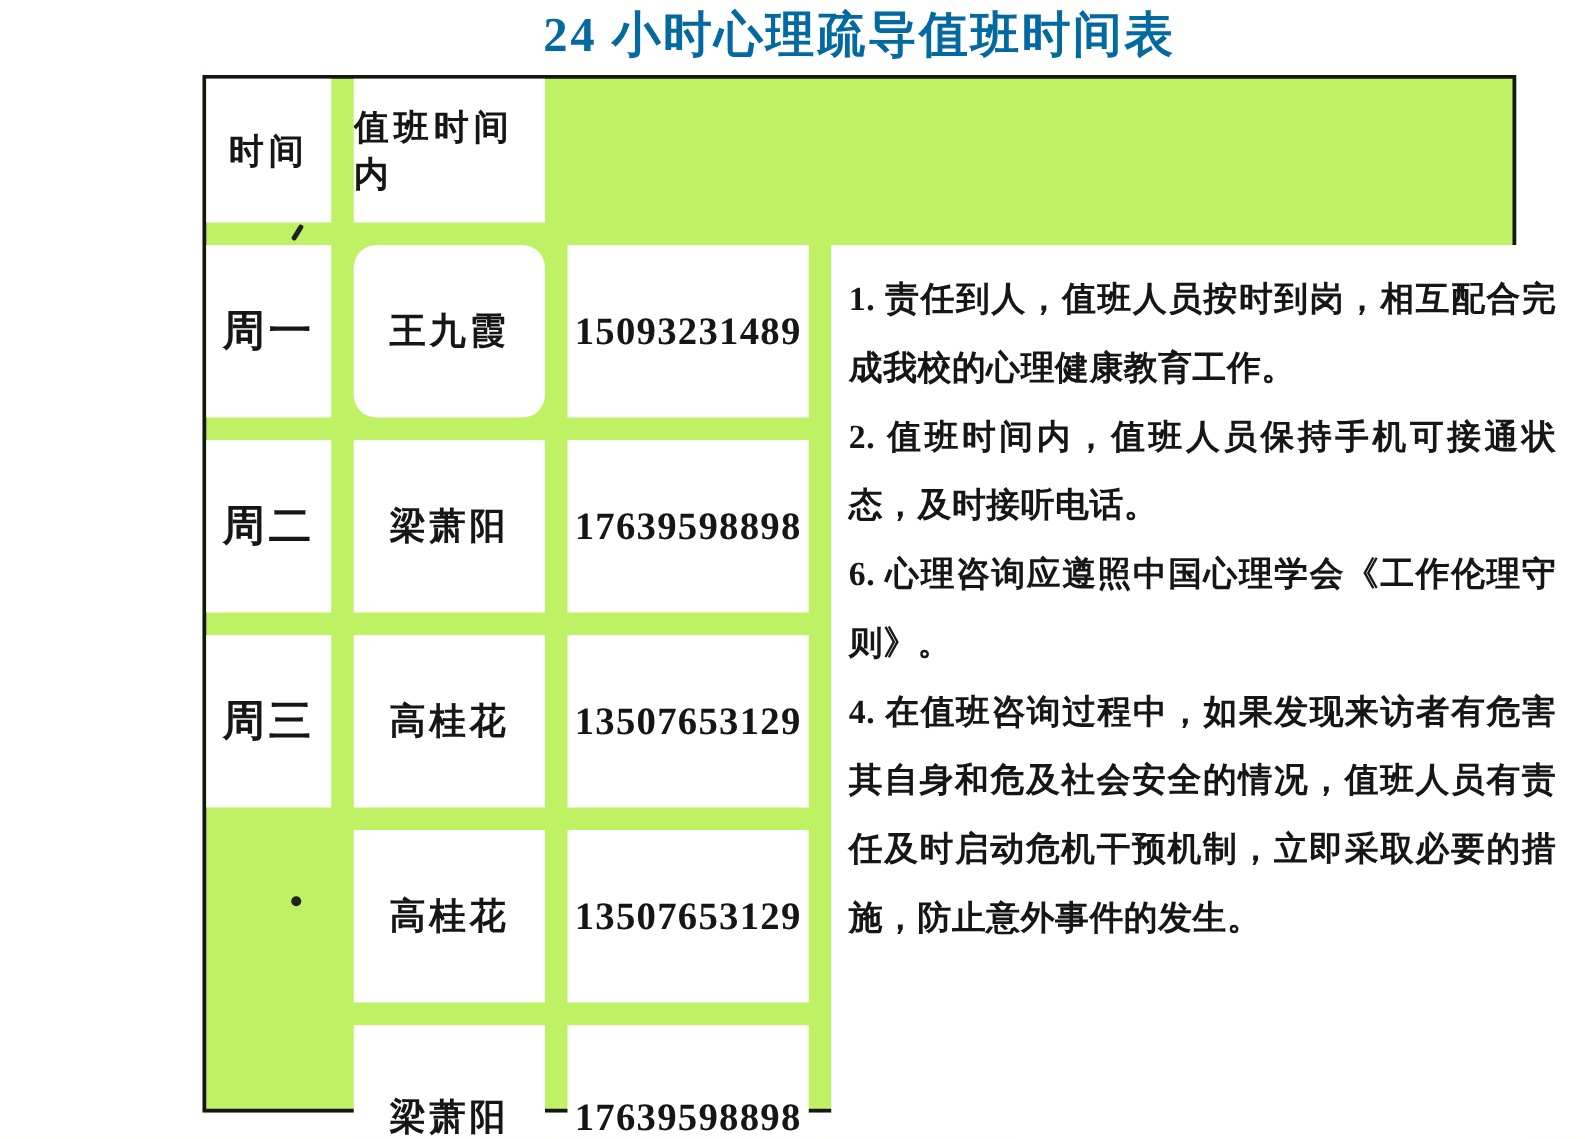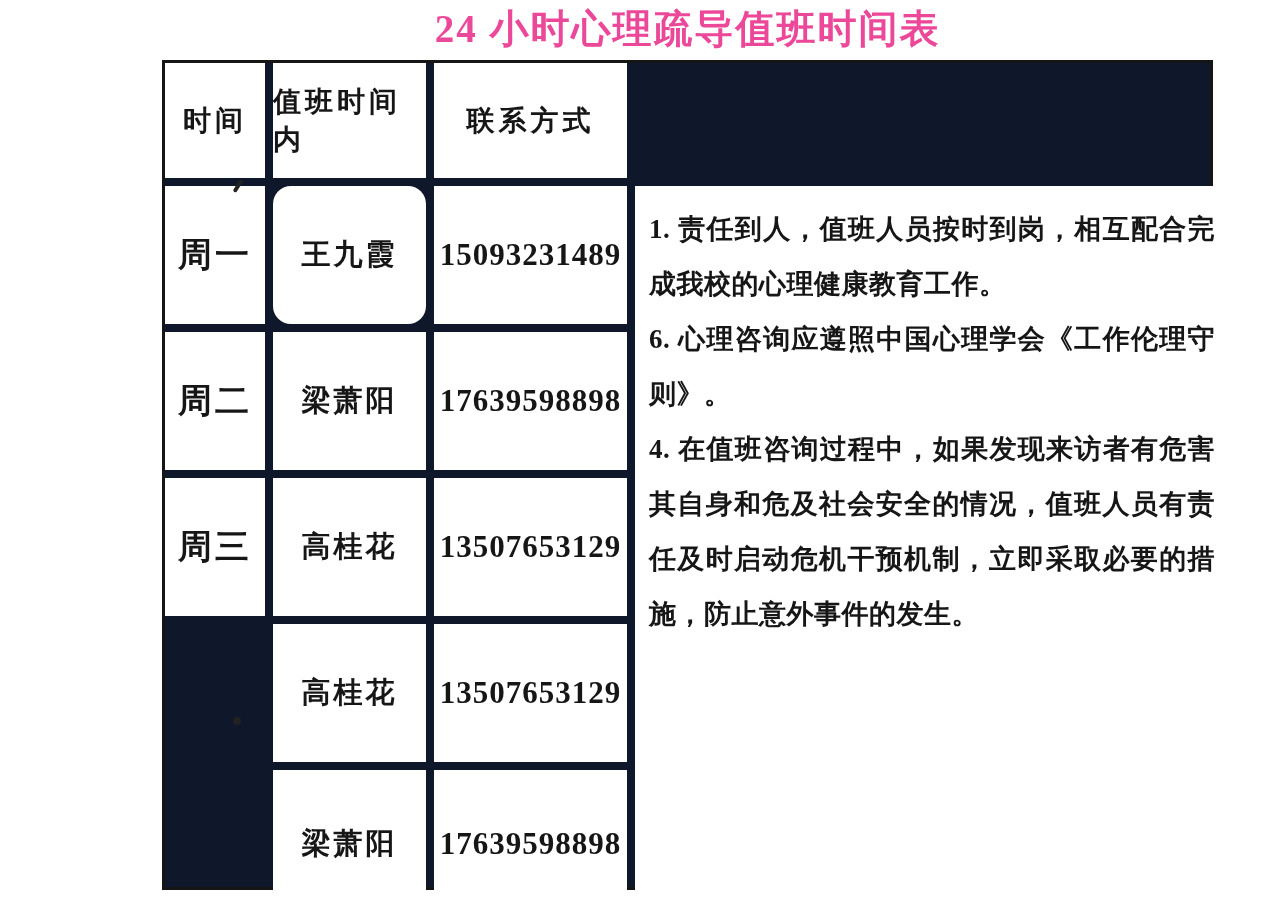--- a/index.html
+++ b/index.html
@@ -15,32 +15,32 @@
   .page-title {
     position: absolute;
     left: 162px; top: 0px;
     width: 1051px;
     margin: 0;
     text-align: center;
     font-size: 39px;
     font-weight: 700;
     letter-spacing: 2px;
     line-height: 58px;
-    color: #ec4899;
+    color: #0369a1;
   }
   .schedule-table {
     position: absolute;
     left: 162px; top: 60px;
     width: 1051px; height: 830px;
     border: 3px solid #151515;
-    background: #0f172a; 
+    background: #bef264; 
     display: grid;
     grid-template-columns: 100px 153px 193px 592px;
     grid-template-rows: 115px 138px 138px 138px 138px 147px;
-    gap: 8px;
+    gap: 18px;
   }
   .cell {
     background: #ffffff;
     display: flex;
     align-items: center;
     justify-content: center;
     font-weight: 600;
     overflow: hidden;
   }
   .hdr    { font-size: 28px; letter-spacing: 4px; }
@@ -86,21 +86,20 @@
 </style>
 </head>
 <body>
 
 <h1 class="page-title">24 小时心理疏导值班时间表</h1>
 
 <div class="schedule-table">
 
   <div class="cell hdr g-1-1">时间</div>
   <div class="cell hdr g-1-2">值班时间内</div>
-  <div class="cell hdr g-1-3">联系方式</div>
 
   <div class="cell day    g-2-1">周一</div>
   <div class="cell person g-2-2">王九霞</div>
   <div class="cell phone  g-2-3">15093231489</div>
 
   <div class="cell day    g-3-1">周二</div>
   <div class="cell person g-3-2">梁萧阳</div>
   <div class="cell phone  g-3-3">17639598898</div>
 
   <div class="cell day    g-4-1">周三</div>
@@ -108,20 +107,21 @@
   <div class="cell phone  g-4-3">13507653129</div>
 
   <div class="cell person g-5-2">高桂花</div>
   <div class="cell phone  g-5-3">13507653129</div>
 
   <div class="cell person g-6-2">梁萧阳</div>
   <div class="cell phone  g-6-3">17639598898</div>
 
   <div class="cell req g-req">
     <p>1. 责任到人，值班人员按时到岗，相互配合完成我校的心理健康教育工作。</p>
+    <p>2. 值班时间内，值班人员保持手机可接通状态，及时接听电话。</p>
     <p>6. 心理咨询应遵照中国心理学会《工作伦理守则》。</p>
     <p>4. 在值班咨询过程中，如果发现来访者有危害其自身和危及社会安全的情况，值班人员有责任及时启动危机干预机制，立即采取必要的措施，防止意外事件的发生。</p>
   </div>
 
 </div>
 
 <div class="stray-stroke"></div>
 <div class="stray-dot"></div>
 
 </body></html>

